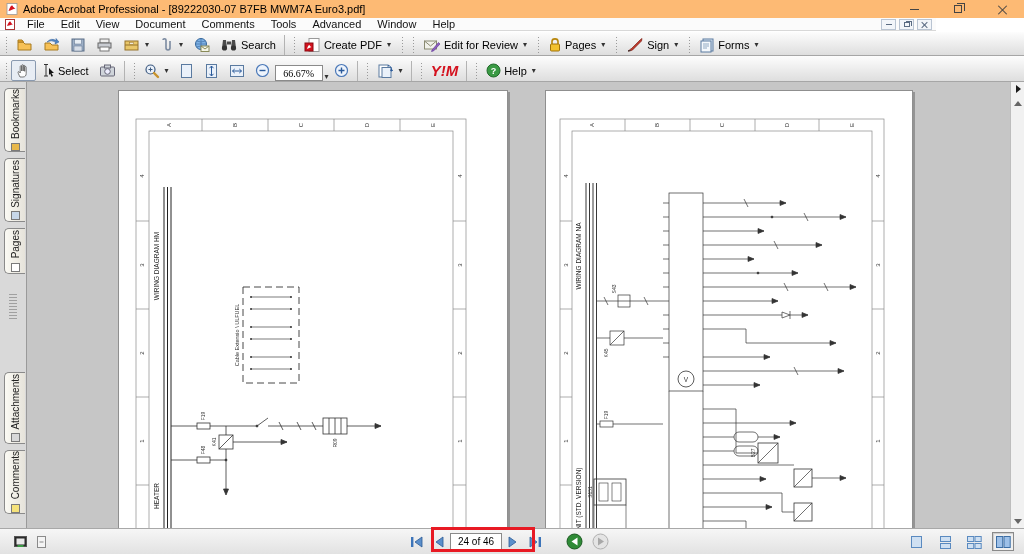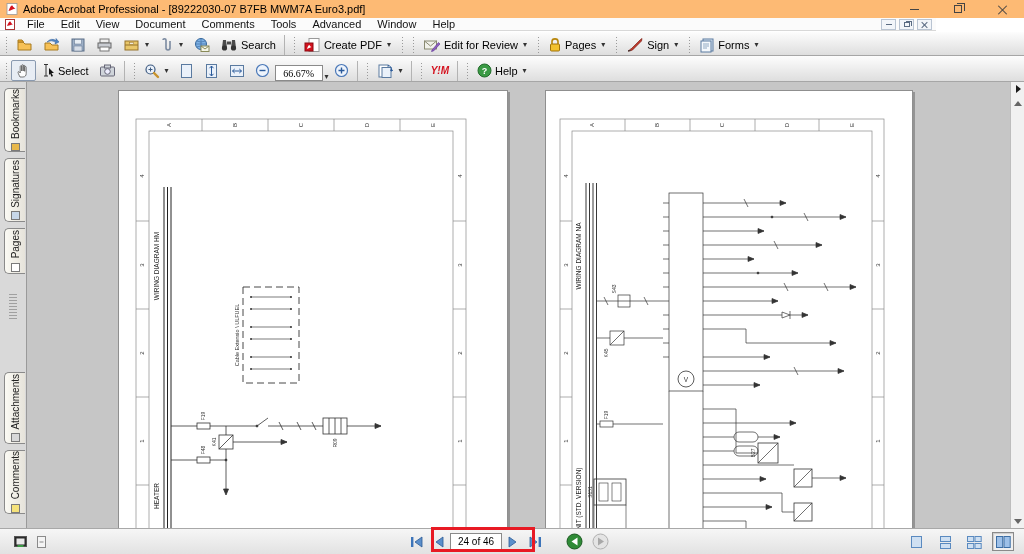--- a/index.html
+++ b/index.html
@@ -34,21 +34,21 @@
 
   
   .toolbar { position:absolute; left:0; width:1024px; background:linear-gradient(#fdfdfd,#dedede); border-bottom:1px solid #a6a6a6; display:flex; align-items:flex-end; }
   .toolbar1 { top:32px; height:24px; }
   .toolbar2 { top:56px; height:26px; }
   .grip { width:5px; height:18px; margin:0 2px 0 4px; background:repeating-linear-gradient(#9a9a9a 0 1px, transparent 1px 3px); background-size:1px 100%; background-repeat:no-repeat; background-position:center; }
   .tb-btn { display:flex; align-items:center; gap:3px; padding:1px 4px; height:21px; font-size:11px; color:#000; border:1px solid transparent; border-radius:2px; white-space:nowrap; }
   .dd::after { content:"▾"; font-size:8px; color:#333; margin-left:2px; }
   .sep { width:1px; height:20px; background:#b3b3b3; margin:0 3px; }
   .zoom-field { width:48px; height:16px; border:1px solid #8a8a8a; background:#fff; font-size:10px; text-align:center; font-family:Liberation Serif, serif; }
-  .yahoo { font-size:10px; font-weight:bold; font-style:italic; color:#d4121f; letter-spacing:0; }
+  .yahoo { font-size:15px; font-weight:bold; font-style:italic; color:#d4121f; letter-spacing:0; }
 
   
   .main { position:absolute; left:0; top:82px; width:1024px; height:446px; background:#c6c6c6; overflow:hidden; }
   .tabstrip { position:absolute; left:0; top:0; width:27px; height:446px; background:#d9d9d9; border-right:1px solid #9a9a9a; }
   .vtab { position:absolute; left:4px; width:21px; background:linear-gradient(to right,#fbfaf4,#e6e3da); border:1px solid #8a8a8a; border-right:none; border-radius:5px 0 0 5px; display:flex; flex-direction:column; align-items:center; justify-content:center; gap:4px; }
   .vtab .vlabel { writing-mode:vertical-rl; transform:rotate(180deg); font-size:10px; color:#222; }
   .vtab .ticon { width:9px; height:9px; border:1px solid #7a7a7a; background:#eef2f6; }
   .strip-grip { position:absolute; left:9px; top:212px; width:8px; height:26px; background:repeating-linear-gradient(#a0a0a0 0 1px, transparent 1px 3px); }
 
   .docarea { position:absolute; left:28px; top:0; width:982px; height:446px; background:#c6c6c6; overflow:hidden; }

